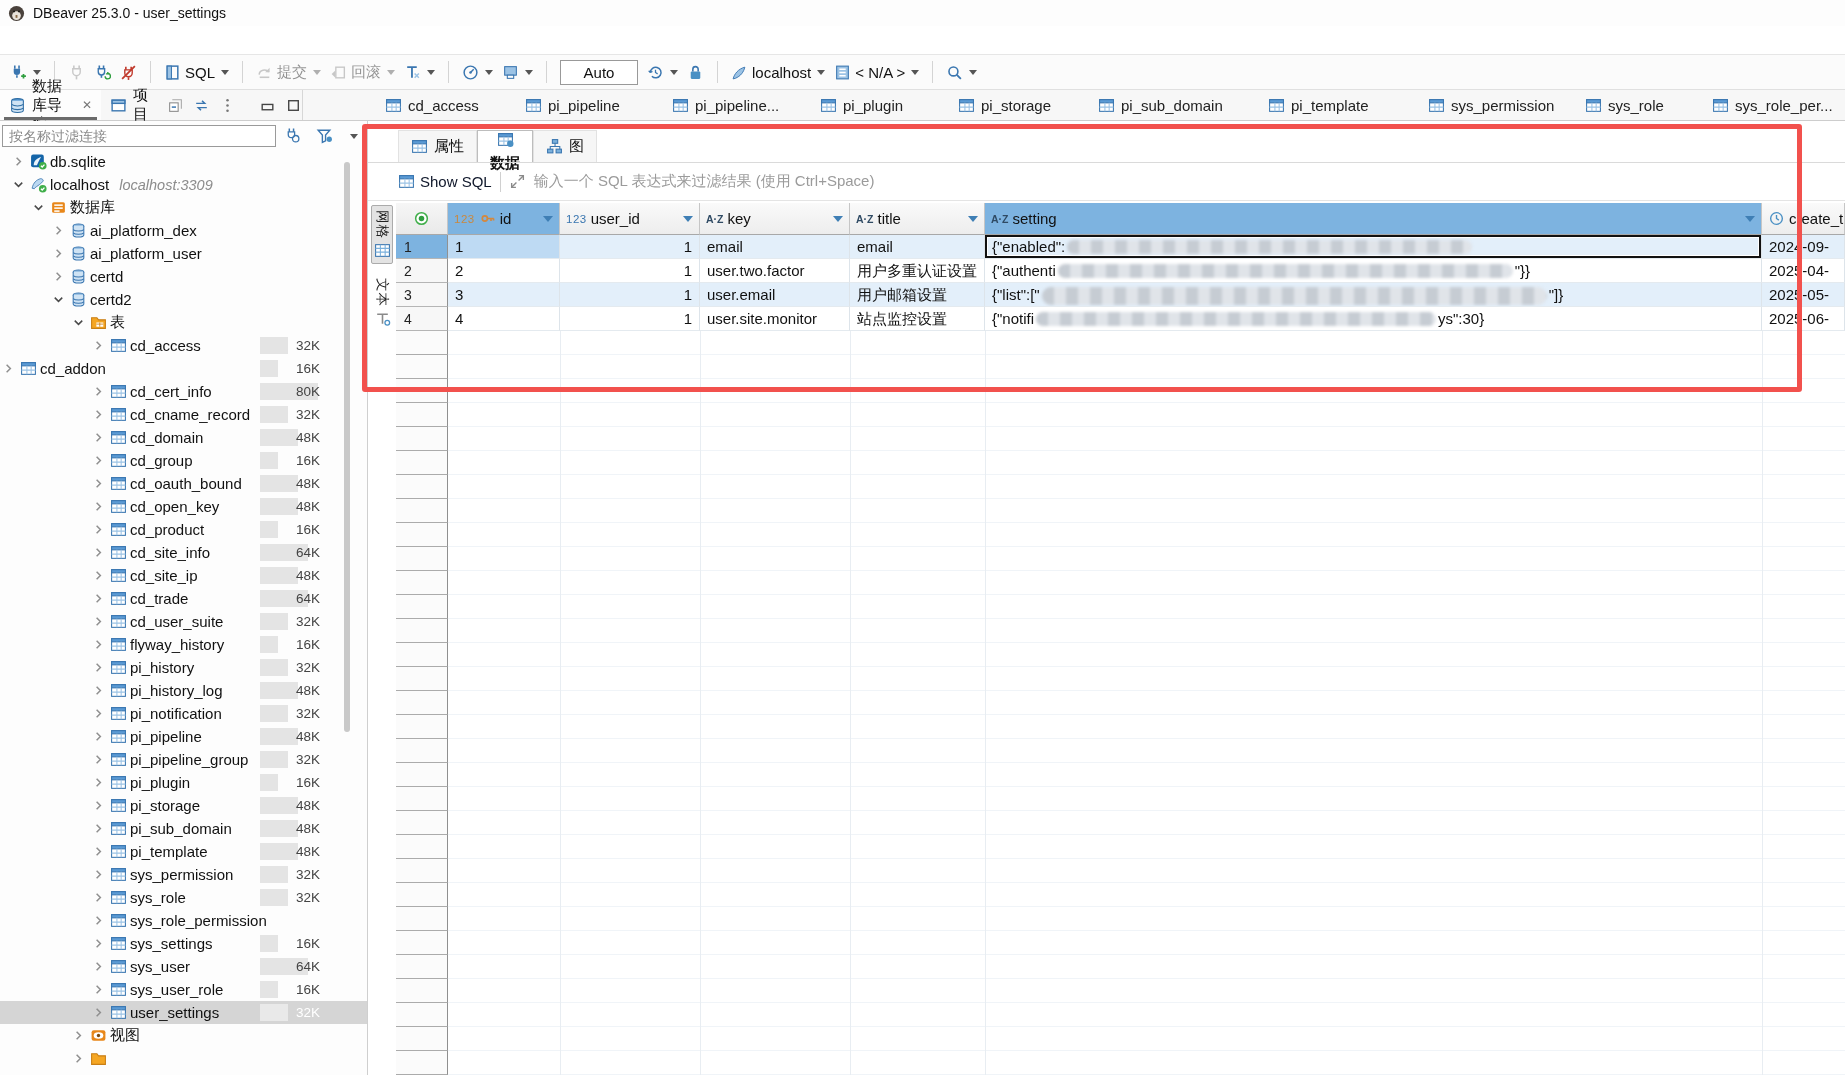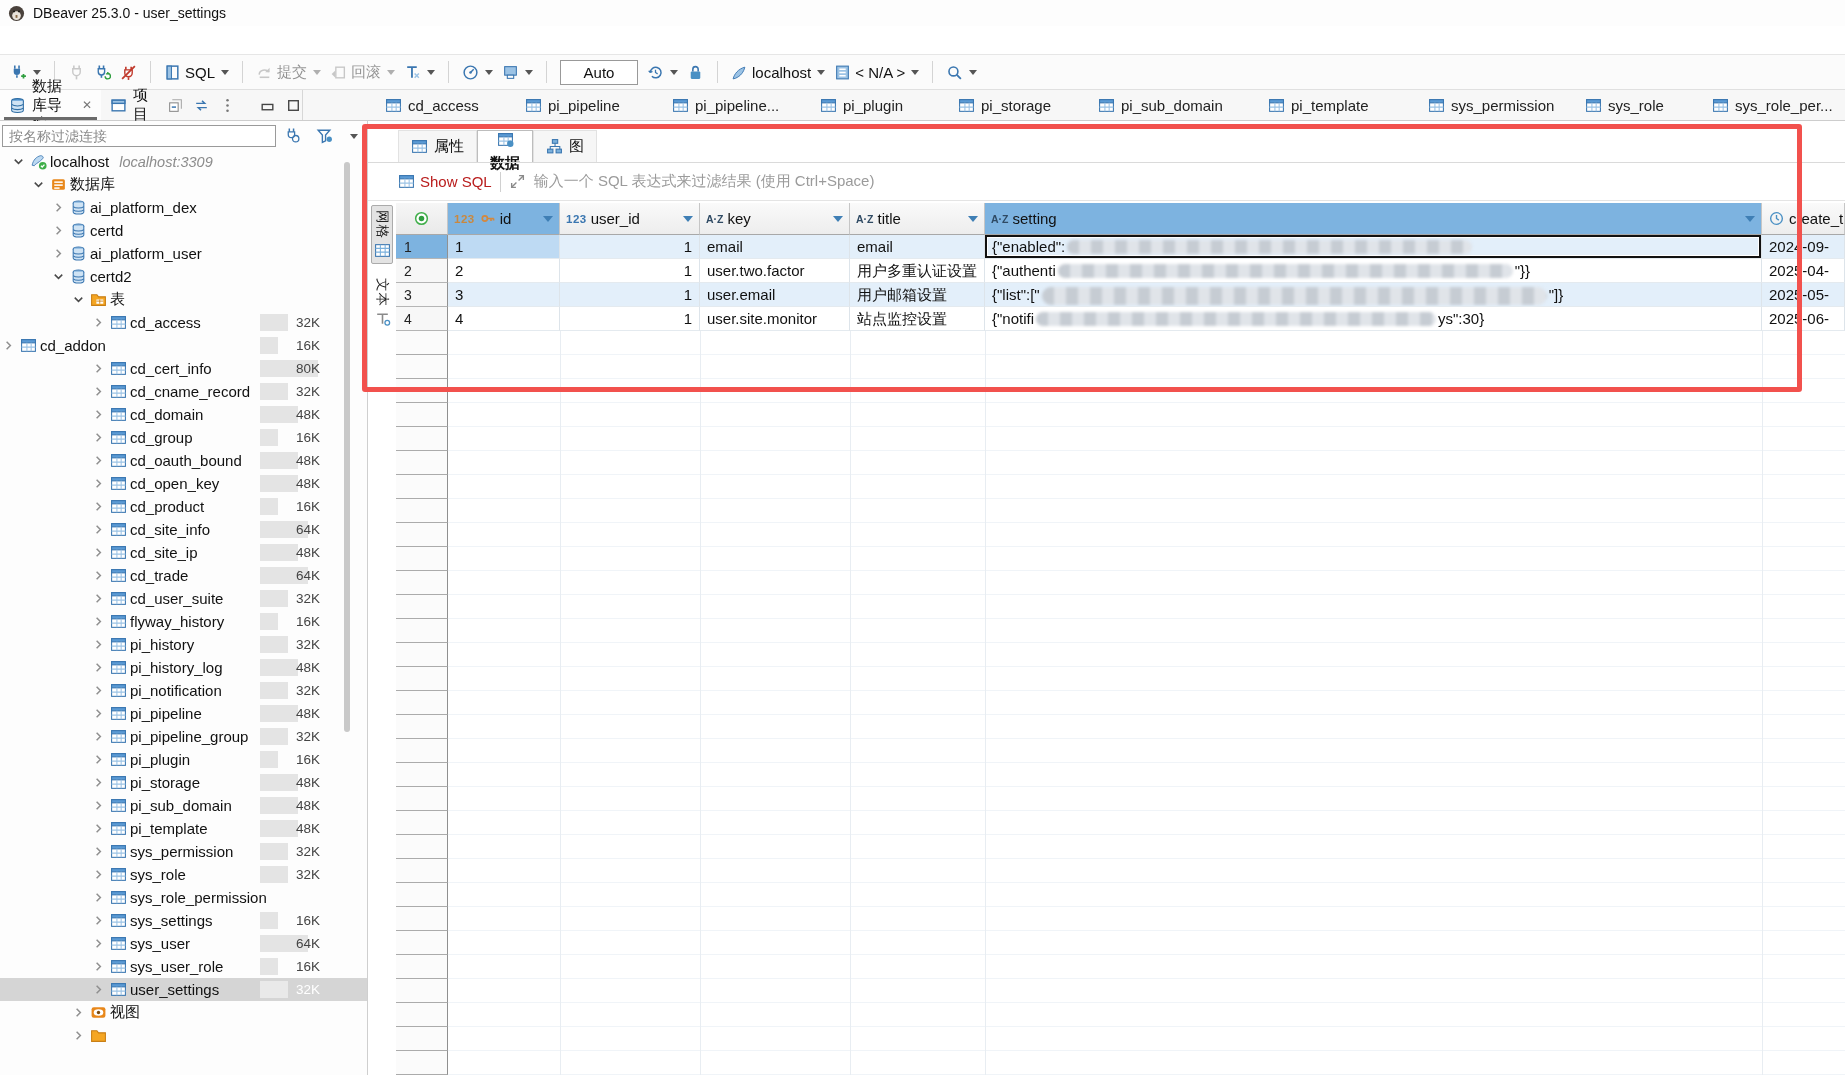--- a/index.html
+++ b/index.html
@@ -55,36 +55,36 @@
   .trow.sel .tsize i{background:#e9e9e9;}
   .trow.sel .tsize b{color:#fff;}
   .sscroll{position:absolute;left:344px;top:41px;width:6px;height:570px;background:#c9c9c9;border-radius:3px;}
   
   .main{position:absolute;left:368px;top:121px;right:0;bottom:0;background:#fff;}
   .rtabs{position:absolute;left:0;top:9px;height:32px;display:flex;padding-left:30px;align-items:stretch;}
   .rtab{display:flex;align-items:center;gap:6px;padding:0 12px;background:#f6f6f6;border:1px solid #e2e2e2;border-bottom:none;}
   .rtab.selected{background:#fff;border-color:#bdbdbd;font-weight:bold;flex-direction:column;}
   .fbar{position:absolute;left:0;top:41px;right:0;height:39px;border-top:1px solid #dadada;border-bottom:1px solid #e4e4e4;
         display:flex;align-items:center;padding-left:30px;box-sizing:border-box;gap:8px;}
-  .showsql{color:#b91c1c;display:flex;align-items:center;gap:5px;}
+  .showsql{color:#0f172a;display:flex;align-items:center;gap:5px;}
   .fdiv{width:1px;height:20px;background:#d0d0d0;}
   .fplaceholder{color:#9b9b9b;}
   
   .pstrip{position:absolute;left:0;top:82px;width:28px;display:flex;flex-direction:column;gap:10px;align-items:center;padding-top:2px;}
   .pbtn{display:flex;flex-direction:column;align-items:center;gap:3px;padding:4px 1px;border-radius:2px;}
   .pbtn.pressed{background:#e3e3e3;border:1px solid #ababab;}
   .vtxt{writing-mode:vertical-rl;text-orientation:sideways;font-size:13.5px;color:#222;letter-spacing:1px;}
   
   .grid{position:absolute;left:28px;top:82px;right:0;bottom:0;overflow:hidden;background:#fff;}
   .ghead{display:flex;height:32px;}
   .hcell{box-sizing:border-box;border-right:1px solid #c6c6c6;border-bottom:1px solid #a8a8a8;
          background:linear-gradient(#fafafa,#ededed);display:flex;align-items:center;padding:0 6px;gap:4px;overflow:hidden;}
   .hcell.corner{width:52px;justify-content:center;background:linear-gradient(#f6f6f6,#e9e9e9);}
   .hcell.hsel{background:#7db3e0;}
-  .t123{font-size:11.5px;color:#3a76b0;font-weight:bold;letter-spacing:.5px;}
+  .t123{font-size:11.5px;color:#3a76b0;font-weight:normal;letter-spacing:.5px;}
   .t123.pk{color:#c9883f;}
   .taz{font-size:10.5px;color:#2f4a63;font-weight:bold;}
   .hname{font-size:15px;color:#111;}
   .sp{flex:1;}
   .hcar{width:0;height:0;border-left:5px solid transparent;border-right:5px solid transparent;border-top:6px solid #3f7fb5;}
   .grow{display:flex;height:24px;line-height:24px;}
   .cell{box-sizing:border-box;border-right:1px solid #dde4ea;border-bottom:1px solid #e4eaef;
         padding:0 7px;white-space:nowrap;overflow:hidden;font-size:15px;}
   .cell.num{width:52px;background:#f7f7f7;border-right:1px solid #919191;border-bottom:1px solid #b5b5b5;
             font-size:14px;color:#222;padding-left:8px;}
@@ -453,20 +453,36 @@
         <svg viewBox="0 0 16 16">
           <path d="M2 3h11l-4 4.5V13l-3 1.5V7.5z" fill="none" stroke="#3a76b0" stroke-width="1.3"></path>
           <circle cx="12.5" cy="11.5" r="2.5" fill="#4a90c4"></circle>
         </svg>
       </span>
     <span class="car sfi" style="position:absolute;left:348px;top:13px"></span>
     <div class="tree" id="tree">
         <div class="trow" style="padding-left:10px">
           <span class="icon chev">
             <svg viewBox="0 0 16 16">
+              <polyline points="6,4 10,8 6,12" fill="none" stroke="#8f8f8f" stroke-width="1.6"></polyline>
+            </svg>
+          </span>
+          <span class="icon ">
+            <svg viewBox="0 0 16 16">
+              <rect x="1" y="1.5" width="12" height="12" rx="2" fill="#1565a8"></rect>
+              <path d="M3.5 11.5c0-4 3-6.8 7-7.8-2 3-3 5.8-4 7.8z" fill="#eaf3fb"></path>
+              <circle cx="12" cy="12" r="3.6" fill="#3fae49"></circle>
+              <path d="M10.3 12l1.2 1.2 2.1-2.3" stroke="#fff" stroke-width="1.2" fill="none"></path>
+            </svg>
+          </span>
+          <span class="tlabel">db.sqlite</span>
+        </div>
+        <div class="trow" style="padding-left:10px">
+          <span class="icon chev">
+            <svg viewBox="0 0 16 16">
               <polyline points="4,6 8,10 12,6" fill="none" stroke="#4a4a4a" stroke-width="1.6"></polyline>
             </svg>
           </span>
           <span class="icon ">
             <svg viewBox="0 0 16 16">
               <path d="M2 11.5C3 6.5 6 3.5 10 2.5c1 0 2 .5 2.5 1.5-.5 2-2.5 3-3.5 4-2 1.5-4 2.5-5 4z" fill="#bcd9f2" stroke="#3a76b0" stroke-width=".8"></path>
               <circle cx="12" cy="12" r="3.6" fill="#3fae49"></circle>
               <path d="M10.3 12l1.2 1.2 2.1-2.3" stroke="#fff" stroke-width="1.2" fill="none"></path>
             </svg>
           </span>
@@ -510,36 +526,36 @@
               <polyline points="6,4 10,8 6,12" fill="none" stroke="#8f8f8f" stroke-width="1.6"></polyline>
             </svg>
           </span>
           <span class="icon ">
             <svg viewBox="0 0 16 16">
               <ellipse cx="8" cy="3.8" rx="5" ry="1.9" fill="#9cc3e5" stroke="#3a76b0"></ellipse>
               <path d="M3 3.8v8.4c0 1 2.2 1.9 5 1.9s5-.9 5-1.9V3.8" fill="#cfe3f4" stroke="#3a76b0"></path>
               <path d="M3 7.2c1 .9 2.8 1.3 5 1.3s4-.4 5-1.3M3 10.2c1 .9 2.8 1.3 5 1.3s4-.4 5-1.3" fill="none" stroke="#3a76b0"></path>
             </svg>
           </span>
-          <span class="tlabel">certd</span>
+          <span class="tlabel">ai_platform_user</span>
         </div>
         <div class="trow" style="padding-left:50px">
           <span class="icon chev">
             <svg viewBox="0 0 16 16">
               <polyline points="6,4 10,8 6,12" fill="none" stroke="#8f8f8f" stroke-width="1.6"></polyline>
             </svg>
           </span>
           <span class="icon ">
             <svg viewBox="0 0 16 16">
               <ellipse cx="8" cy="3.8" rx="5" ry="1.9" fill="#9cc3e5" stroke="#3a76b0"></ellipse>
               <path d="M3 3.8v8.4c0 1 2.2 1.9 5 1.9s5-.9 5-1.9V3.8" fill="#cfe3f4" stroke="#3a76b0"></path>
               <path d="M3 7.2c1 .9 2.8 1.3 5 1.3s4-.4 5-1.3M3 10.2c1 .9 2.8 1.3 5 1.3s4-.4 5-1.3" fill="none" stroke="#3a76b0"></path>
             </svg>
           </span>
-          <span class="tlabel">ai_platform_user</span>
+          <span class="tlabel">certd</span>
         </div>
         <div class="trow" style="padding-left:50px">
           <span class="icon chev">
             <svg viewBox="0 0 16 16">
               <polyline points="4,6 8,10 12,6" fill="none" stroke="#4a4a4a" stroke-width="1.6"></polyline>
             </svg>
           </span>
           <span class="icon ">
             <svg viewBox="0 0 16 16">
               <ellipse cx="8" cy="3.8" rx="5" ry="1.9" fill="#9cc3e5" stroke="#3a76b0"></ellipse>

